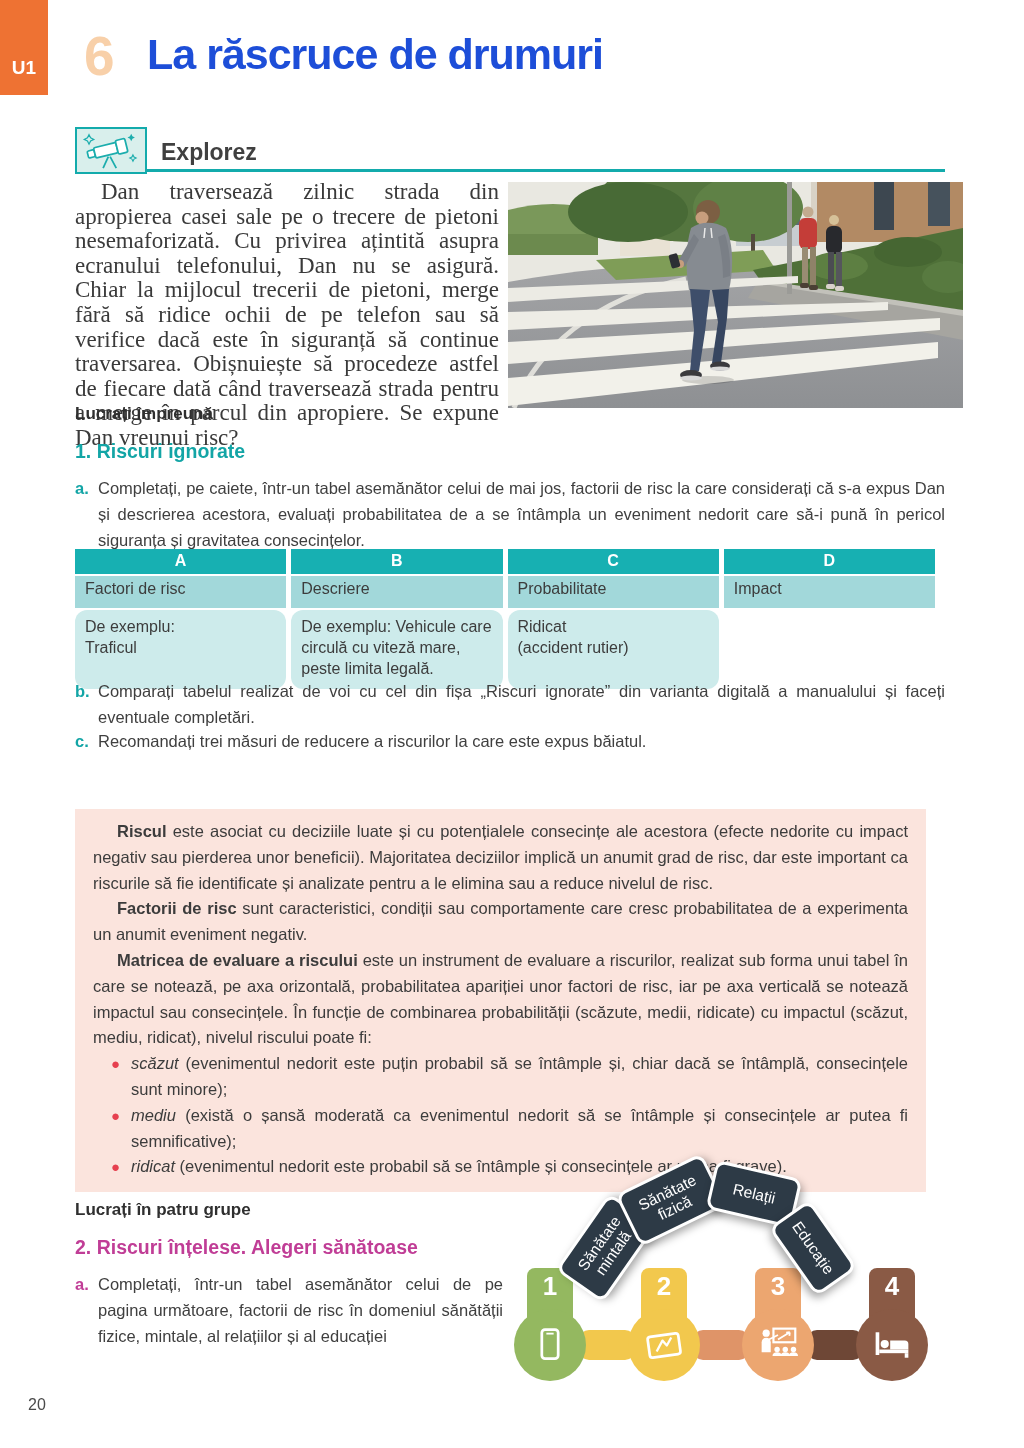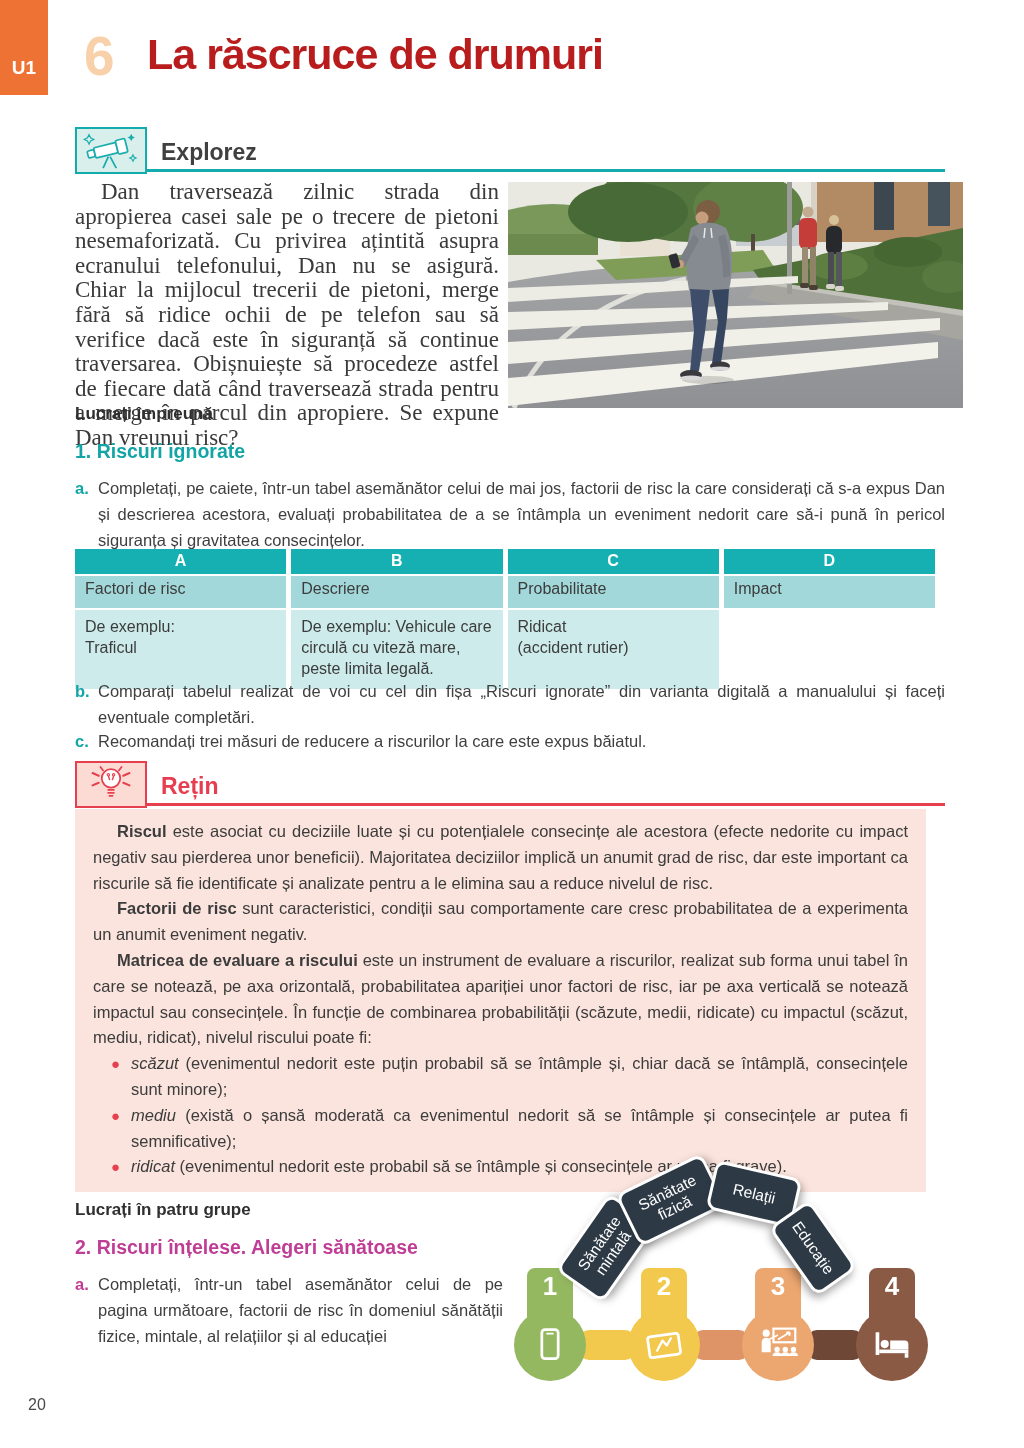--- a/index.html
+++ b/index.html
@@ -5,21 +5,21 @@
   html,body{margin:0;padding:0;background:#ffffff;}
   #page{position:relative;width:1024px;height:1448px;background:#ffffff;overflow:hidden;
         font-family:"Liberation Sans",sans-serif;color:#3f3f3f;}
 
   
   .unit-tab{position:absolute;left:0;top:0;width:48px;height:95px;background:#ee7233;
             display:flex;align-items:flex-end;justify-content:center;padding-bottom:16px;box-sizing:border-box;}
   .unit-tab span{color:#fff;font-weight:bold;font-size:19px;}
   .lesson-number{position:absolute;left:84px;top:24px;font-size:55px;font-weight:bold;color:#f8d0a9;}
   .page-title{position:absolute;left:147px;top:30px;margin:0;font-size:43px;font-weight:bold;
-              color:#b91c1c;letter-spacing:-1px;}
+              color:#1d4ed8;letter-spacing:-1px;}
 
   
   .section-header{position:absolute;left:75px;height:45px;}
   .section-header .rule{position:absolute;left:0;right:0;bottom:0;height:3px;}
   .icon-box{position:absolute;left:0;bottom:-2px;width:72px;height:47px;box-sizing:border-box;
             display:flex;align-items:center;justify-content:center;}
   .section-label{position:absolute;left:86px;bottom:6px;font-size:23px;font-weight:bold;}
   .h-explorez .rule{background:#13abac;} .h-explorez .icon-box{background:#d9efec;border:2px solid #13abac;}
   .h-explorez .section-label{color:#404040;}
   .h-retin .rule{background:#e6404f;} .h-retin .icon-box{background:#fcdbd5;border:2px solid #e6404f;}
@@ -38,21 +38,21 @@
   .item{position:absolute;left:75px;display:flex;font-size:16.5px;line-height:26px;}
   .item .marker{width:23px;flex:0 0 23px;font-weight:bold;}
   .item .item-text{flex:1;text-align:justify;}
 
   
   .risk-table{position:absolute;left:75px;top:549px;width:860px;display:grid;
               grid-template-columns:1fr 1fr 1fr 1fr;gap:2px 5px;font-size:16px;}
   .risk-table .cell{box-sizing:border-box;}
   .t-letter{background:#17b0b2;color:#fff;font-weight:bold;text-align:center;padding:3px 0 4px;}
   .t-head{background:#a2d8da;color:#3c3c3c;padding:4px 10px 10px;}
-  .t-ex{background:#cdebeb;color:#3c3c3c;padding:6px 10px 10px;line-height:21px;min-height:62px;}
+  .t-ex{background:#cdebeb;color:#3c3c3c;padding:6px 10px 10px;line-height:21px;min-height:62px;border-radius:12px;}
   .pre-line{white-space:pre-line;}
 
   
   .retin-body{position:absolute;left:75px;top:809px;width:851px;box-sizing:border-box;
               background:#fbe4dd;padding:10px 18px 12px;font-size:16.5px;line-height:25.8px;color:#3c3c3c;}
   .retin-body p{margin:0;text-align:justify;text-indent:24px;}
   .bullet{display:flex;margin-left:18px;}
   .bullet .dot{flex:0 0 20px;color:#e6404f;font-size:15px;}
   .bullet .btext{flex:1;text-align:justify;}
 
@@ -203,35 +203,20 @@
 
   <div class="item" style="top:678px;width:870px;">
     <span class="marker teal-text">b.</span>
     <span class="item-text">Comparați tabelul realizat de voi cu cel din fișa „Riscuri ignorate” din varianta digitală a manualului și faceți eventuale completări.</span>
   </div>
   <div class="item" style="top:728px;width:870px;">
     <span class="marker teal-text">c.</span>
     <span class="item-text">Recomandați trei măsuri de reducere a riscurilor la care este expus băiatul.</span>
   </div>
 
-  <div class="section-header h-retin" style="top:761px;width:870px;">
-    <div class="rule"></div>
-    <div class="icon-box">
-      <svg viewBox="0 0 66 44" width="58" height="39">
-        <circle cx="33" cy="15" r="10.5" fill="#fff" stroke="#e6404f" stroke-width="2"></circle>
-        <path d="M30,12 l1.5,5 M36,12 l-1.5,5" stroke="#e6404f" stroke-width="1.6" fill="none"></path>
-        <circle cx="30" cy="11" r="1.4" fill="none" stroke="#e6404f" stroke-width="1.2"></circle>
-        <circle cx="36" cy="11" r="1.4" fill="none" stroke="#e6404f" stroke-width="1.2"></circle>
-        <path d="M29,28 h8 M29,31.5 h8 M30.5,35 h5" stroke="#e6404f" stroke-width="2" fill="none"></path>
-        <path d="M12,9 l7,3 M12,23 l7,-3 M54,9 l-7,3 M54,23 l-7,-3" stroke="#e6404f" stroke-width="2.4" stroke-linecap="round" fill="none"></path>
-        <path d="M21,2 l3,4 M45,2 l-3,4" stroke="#e6404f" stroke-width="2" stroke-linecap="round" fill="none"></path>
-      </svg>
-    </div>
-    <span class="section-label">Rețin</span>
-  </div>
 
   <div class="retin-body">
     <p><b>Riscul</b><span> este asociat cu deciziile luate și cu potențialele consecințe ale acestora (efecte nedorite cu impact negativ sau pierderea unor beneficii). Majoritatea deciziilor implică un anumit grad de risc, dar este important ca riscurile să fie identificate și analizate pentru a le elimina sau a reduce nivelul de risc.</span></p>
     <p><b>Factorii de risc</b><span> sunt caracteristici, condiții sau comportamente care cresc probabilitatea de a experimenta un anumit eveniment negativ.</span></p>
     <p><b>Matricea de evaluare a riscului</b><span> este un instrument de evaluare a riscurilor, realizat sub forma unui tabel în care se notează, pe axa orizontală, probabilitatea apariției unor factori de risc, iar pe axa verticală se notează impactul sau consecințele. În funcție de combinarea probabilității (scăzute, medii, ridicate) cu impactul (scăzut, mediu, ridicat), nivelul riscului poate fi:</span></p>
     <div class="bullet">
       <span class="dot">●</span>
       <div class="btext"><i>scăzut</i><span> (evenimentul nedorit este puțin probabil să se întâmple și, chiar dacă se întâmplă, consecințele sunt minore);</span></div>
     </div>
     <div class="bullet">

